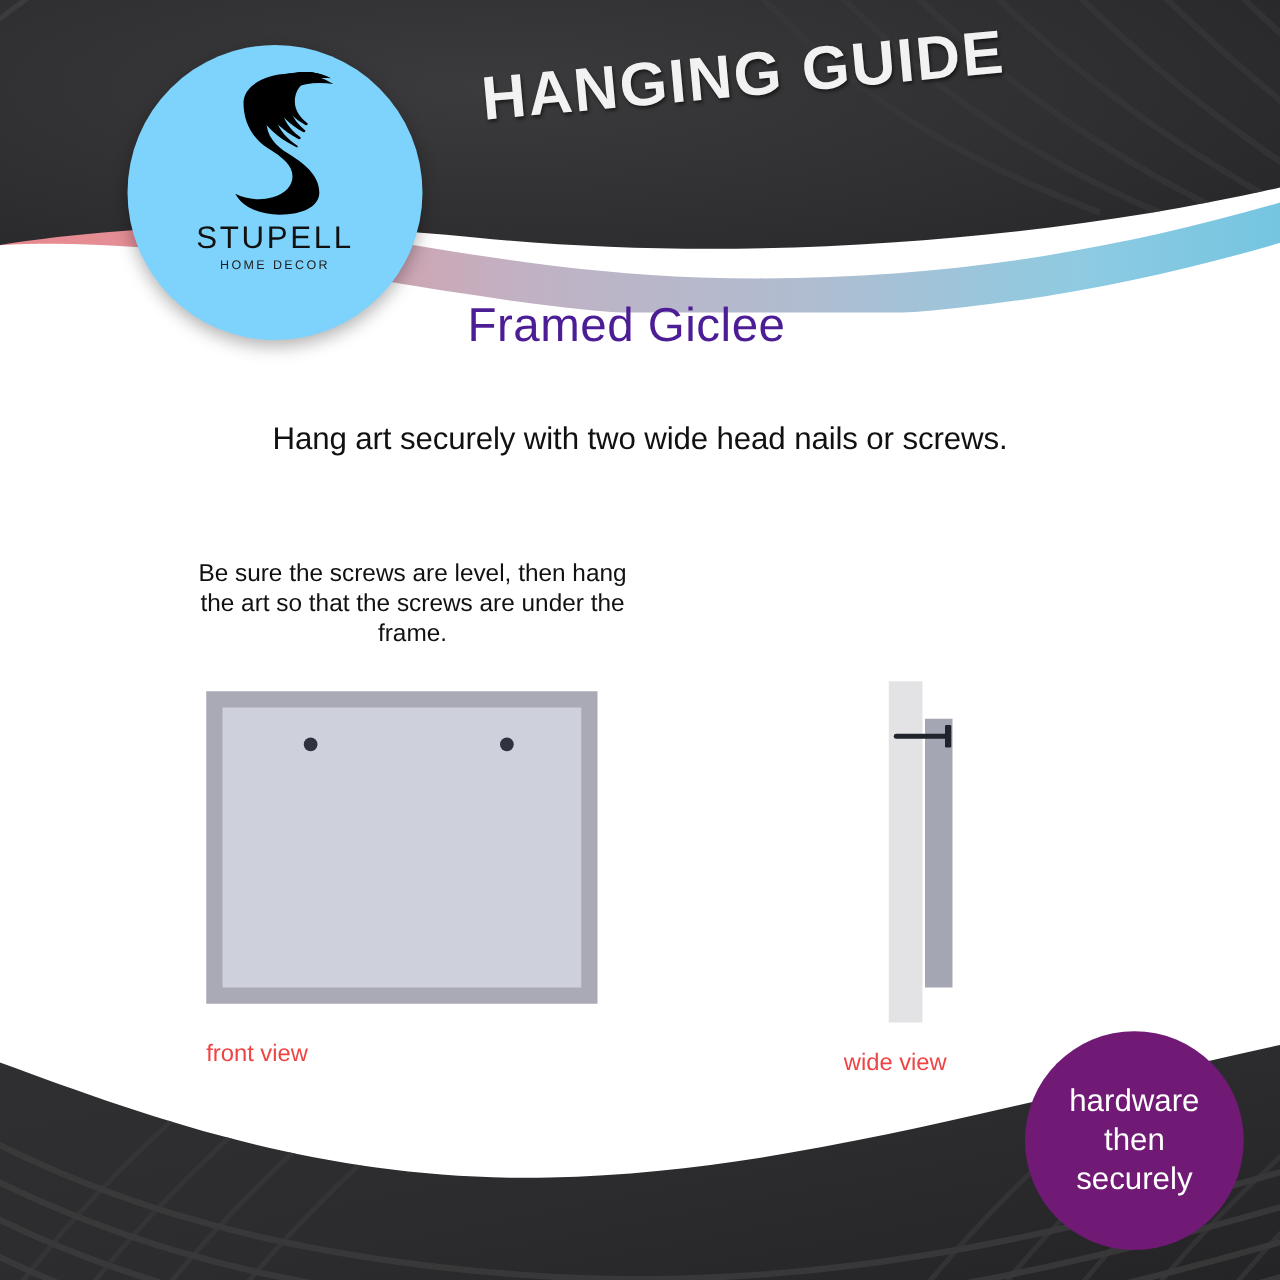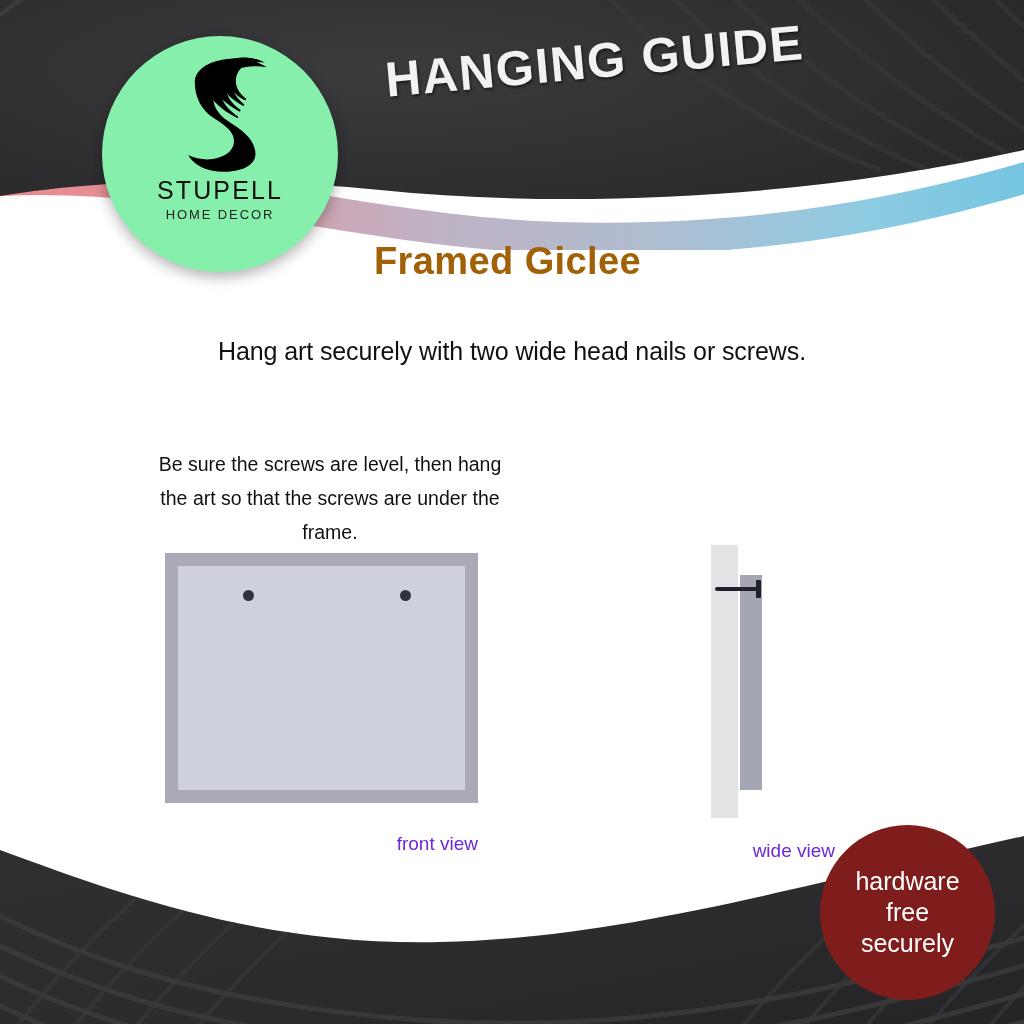--- a/index.html
+++ b/index.html
@@ -56,53 +56,53 @@
   }
 
   
   .logo-badge {
     position: absolute;
     left: 102px;
     top: 36px;
     width: 236px;
     height: 236px;
     border-radius: 50%;
-    background: #86efac;
+    background: #7dd3fc;
     box-shadow: 0 5px 14px rgba(0,0,0,0.30);
     display: flex;
     flex-direction: column;
     align-items: center;
     justify-content: flex-start;
     padding-top: 18px;
     box-sizing: border-box;
   }
   .logo-mark { width: 112px; height: 118px; }
   .logo-name {
     font-size: 25px;
     letter-spacing: 2.1px;
     color: #111111;
     margin-top: 4px;
     font-weight: 400;
   }
   .logo-sub {
-    font-size: 13px;
+    font-size: 10px;
     letter-spacing: 1.9px;
     color: #222222;
     margin-top: 2px;
     font-weight: 400;
   }
 
   
   .product-title {
     position: absolute;
     left: 374px;
     top: 240px;
     font-size: 38px;
-    color: #a16207;
-    font-weight: 700;
+    color: #4c1d95;
+    font-weight: 400;
     letter-spacing: 0.4px;
   }
 
   
   .lead-line {
     position: absolute;
     left: 0;
     top: 337px;
     width: 1024px;
     text-align: center;
@@ -110,21 +110,21 @@
     color: #111111;
     font-weight: 500;
     letter-spacing: -0.1px;
   }
 
   
   .instr {
     position: absolute;
     text-align: center;
     font-size: 19.5px;
-    line-height: 34px;
+    line-height: 24px;
     color: #111111;
     font-weight: 500;
   }
   .instr-left  { left: 150px; top: 447px; width: 360px; }
   .instr-right { left: 585px; top: 449px; width: 320px; }
 
   
   .front-view {
     position: absolute;
     left: 165px;
@@ -192,36 +192,36 @@
     width: 5px;
     height: 18px;
     background: #20232c;
     border-radius: 1px;
   }
 
   
   .caption {
     position: absolute;
     font-size: 19px;
-    color: #6d28d9;
+    color: #ef4444;
     font-weight: 500;
-    text-align: right;
+    text-align: left;
   }
   .caption-front { left: 165px; top: 833px; width: 313px; }
   .caption-side  { left: 675px; top: 840px; width: 160px; }
 
   
   .badge {
     position: absolute;
     left: 820px;
     top: 825px;
     width: 175px;
     height: 175px;
     border-radius: 50%;
-    background: #7f1d1d;
+    background: #701a75;
     display: flex;
     flex-direction: column;
     align-items: center;
     justify-content: center;
     color: #ffffff;
     font-size: 25px;
     line-height: 31px;
     font-weight: 400;
     text-align: center;
   }
@@ -346,17 +346,17 @@
           <path d="M820,264 C860,204 910,149 970,94"></path>
           <path d="M880,266 C920,206 970,151 1030,96"></path>
           <path d="M940,268 C980,208 1030,153 1090,98"></path>
         </g>
       </g>
     </svg>
   </div>
 
   <div class="badge">
     <div>hardware</div>
-    <div>free</div>
+    <div>then</div>
     <div>securely</div>
   </div>
 
 </div>
 
 </body></html>

